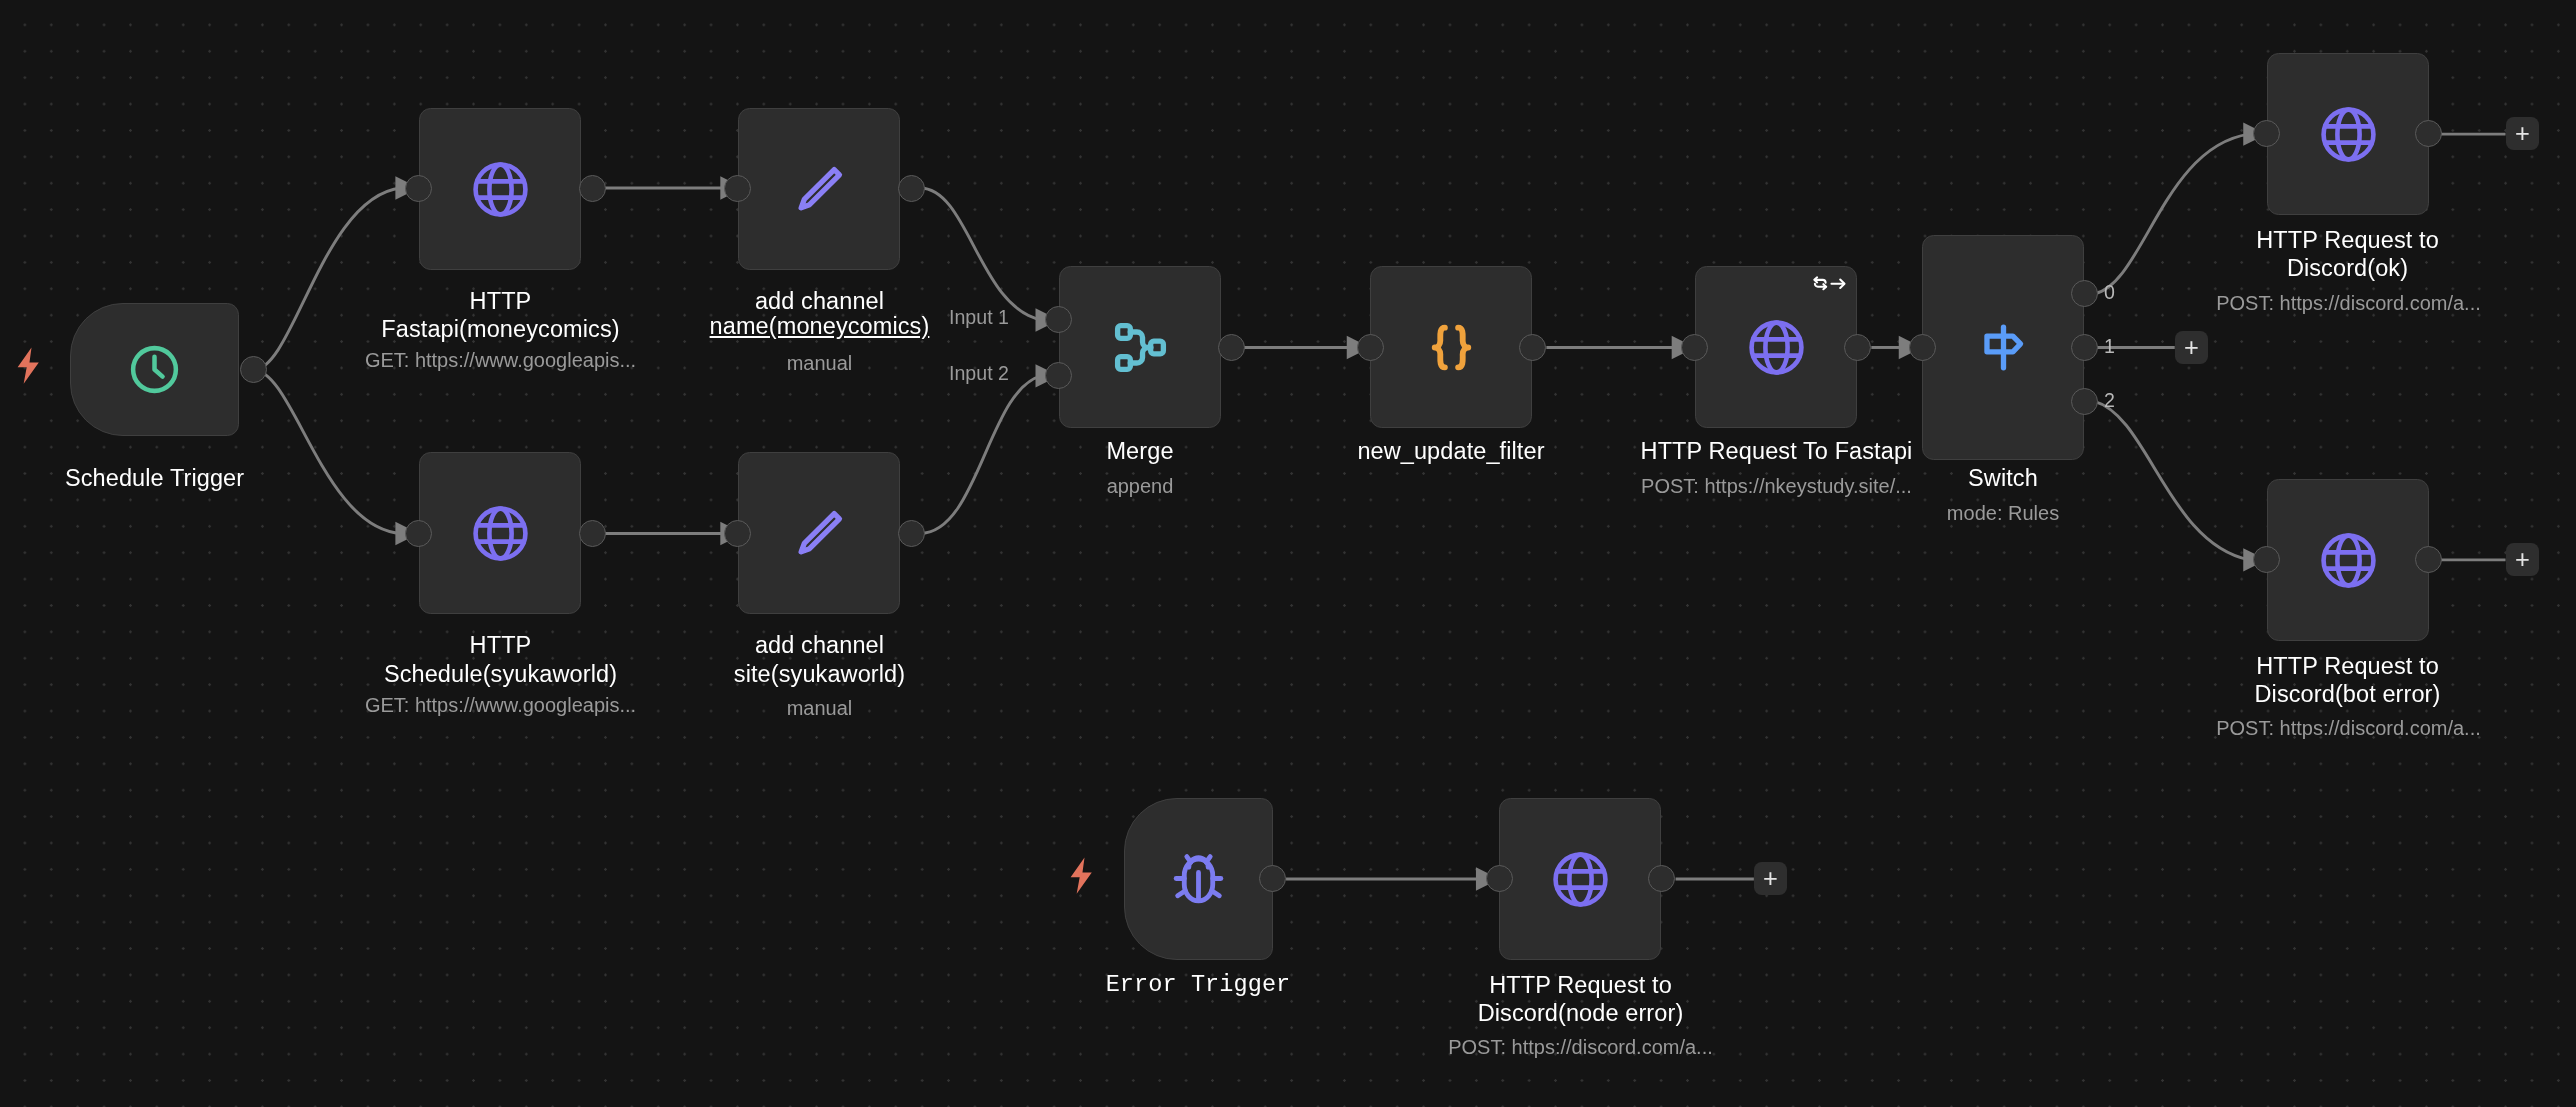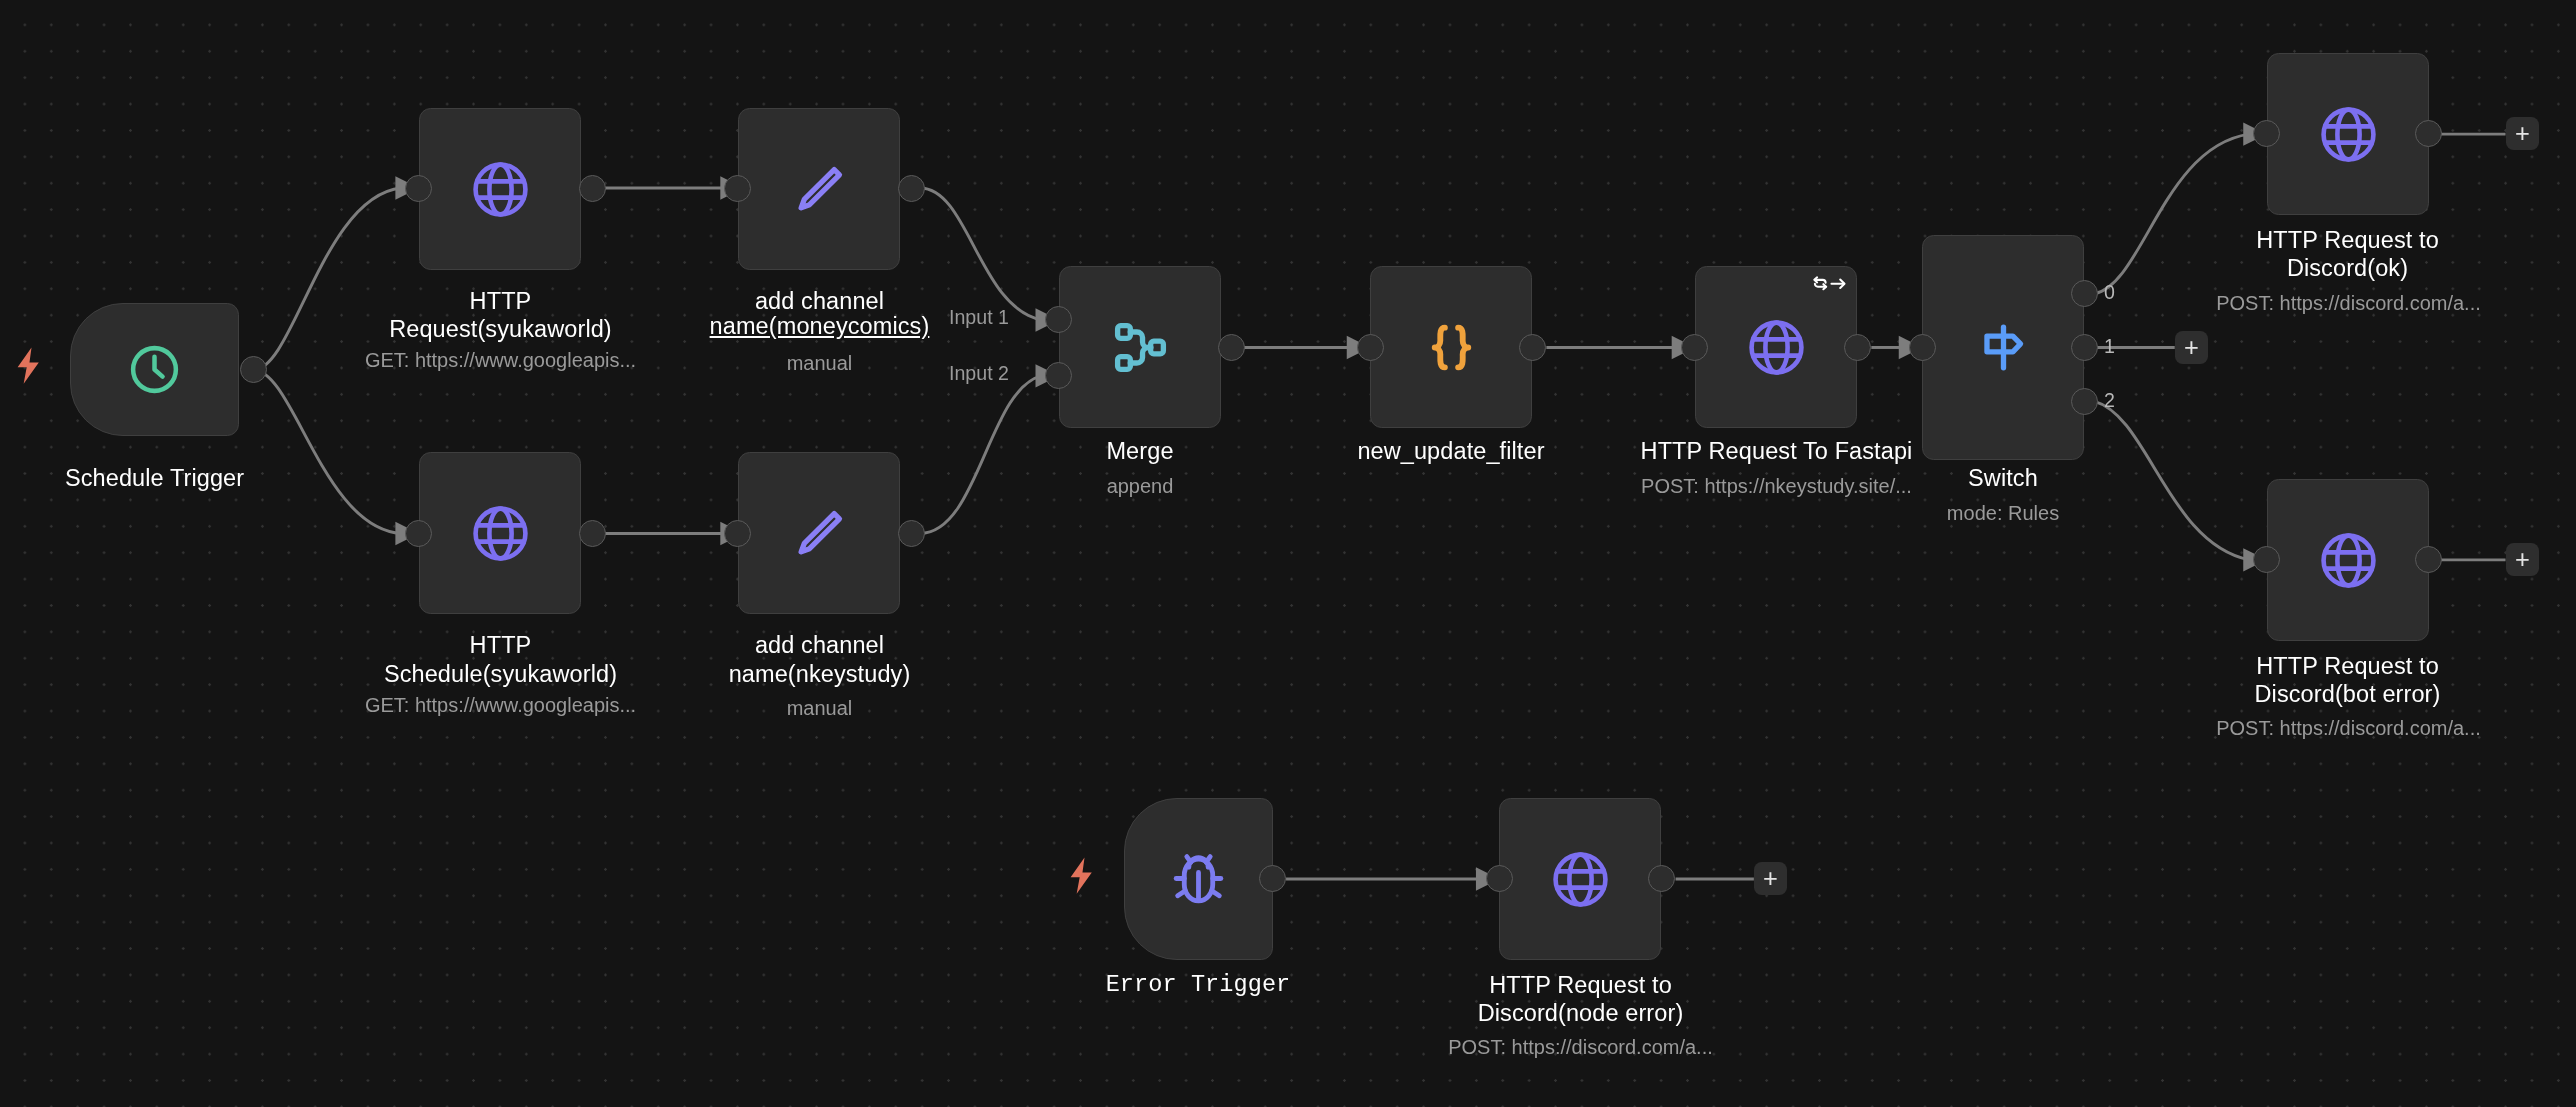--- a/index.html
+++ b/index.html
@@ -206,21 +206,21 @@
         <circle cx="12" cy="12" r="9.2"></circle>
         <ellipse cx="12" cy="12" rx="4.1" ry="9.2"></ellipse>
         <line x1="2.8" y1="9" x2="21.2" y2="9"></line>
         <line x1="2.8" y1="15" x2="21.2" y2="15"></line>
       </svg>
     </span>
   </div>
   <div class="port" style="left:405px; top:175px;"></div>
   <div class="port" style="left:579px; top:175px;"></div>
   <div class="caption" style="left:344px; top:287px; width:313px;">HTTP</div>
-  <div class="caption" style="left:344px; top:315px; width:313px;">Request(syukaworld)</div>
+  <div class="caption" style="left:344px; top:315px; width:313px;">Fastapi(moneycomics)</div>
   <div class="subcaption" style="left:334px; top:349px; width:333px;">GET: https://www.googleapis...</div>
 
   <div class="node" style="left:738px; top:108px; width:162px; height:162px;">
     <span>
       <svg width="63" height="63" viewBox="0 0 24 24" fill="none" stroke="#8a7ff5" stroke-width="2" stroke-linecap="round" stroke-linejoin="round">
         <path d="M17.6 4.4 L6.2 15.8 L5 19 L8.2 17.8 L19.6 6.4 Z"></path>
       </svg>
     </span>
   </div>
   <div class="port" style="left:724px; top:175px;"></div>
@@ -248,21 +248,21 @@
   <div class="node" style="left:738px; top:452px; width:162px; height:162px;">
     <span>
       <svg width="63" height="63" viewBox="0 0 24 24" fill="none" stroke="#8a7ff5" stroke-width="2" stroke-linecap="round" stroke-linejoin="round">
         <path d="M17.6 4.4 L6.2 15.8 L5 19 L8.2 17.8 L19.6 6.4 Z"></path>
       </svg>
     </span>
   </div>
   <div class="port" style="left:724px; top:520px;"></div>
   <div class="port" style="left:898px; top:520px;"></div>
   <div class="caption" style="left:663px; top:631px; width:313px;">add channel</div>
-  <div class="caption" style="left:663px; top:660px; width:313px;">name(nkeystudy)</div>
+  <div class="caption" style="left:663px; top:660px; width:313px;">site(syukaworld)</div>
   <div class="subcaption" style="left:663px; top:697px; width:313px;">manual</div>
 
   <div class="node" style="left:1059px; top:266px; width:162px; height:162px;">
     <span>
       <svg width="61" height="61" viewBox="0 0 24 24" fill="none" stroke="#63bfd1" stroke-width="2.1" stroke-linecap="round" stroke-linejoin="round">
         <rect x="3" y="3.4" width="5" height="5" rx="1.2"></rect>
         <rect x="3" y="15.6" width="5" height="5" rx="1.2"></rect>
         <rect x="16" y="9.5" width="5" height="5" rx="1.2"></rect>
         <path d="M8 5.9 h2.6 a2.2 2.2 0 0 1 2.2 2.2 v1.7 a2.2 2.2 0 0 0 2.2 2.2 h1"></path>
         <path d="M8 18.1 h2.6 a2.2 2.2 0 0 0 2.2 -2.2 v-1.7 a2.2 2.2 0 0 1 2.2 -2.2 h1"></path>

